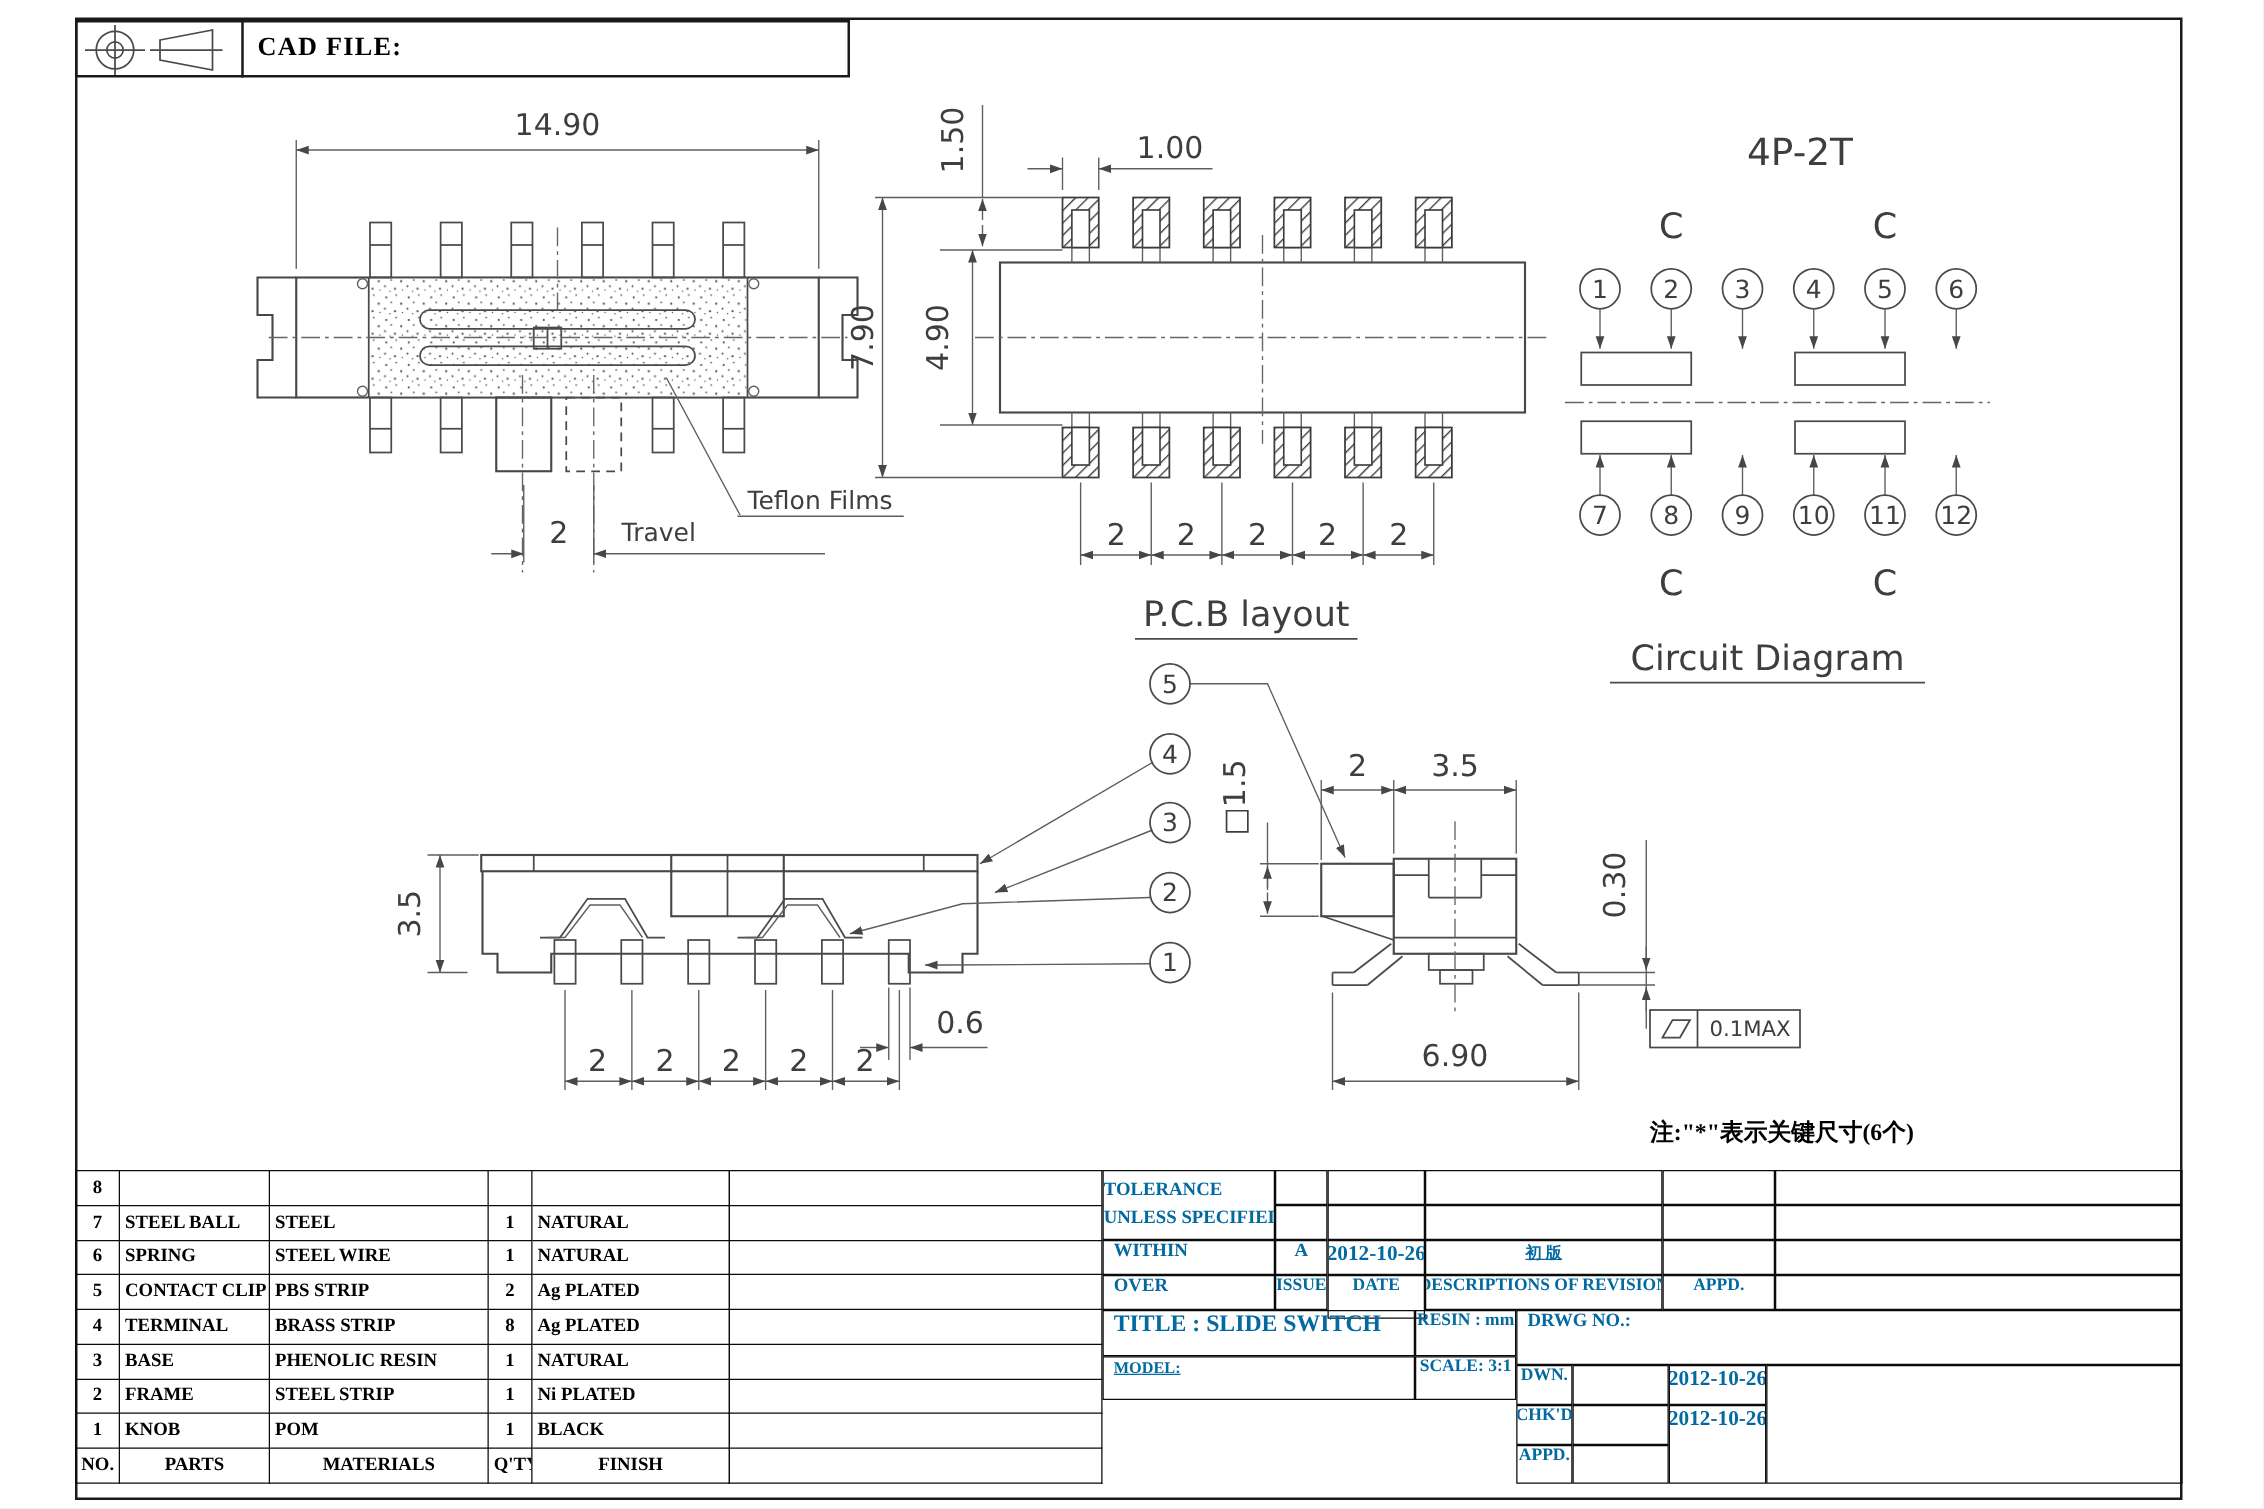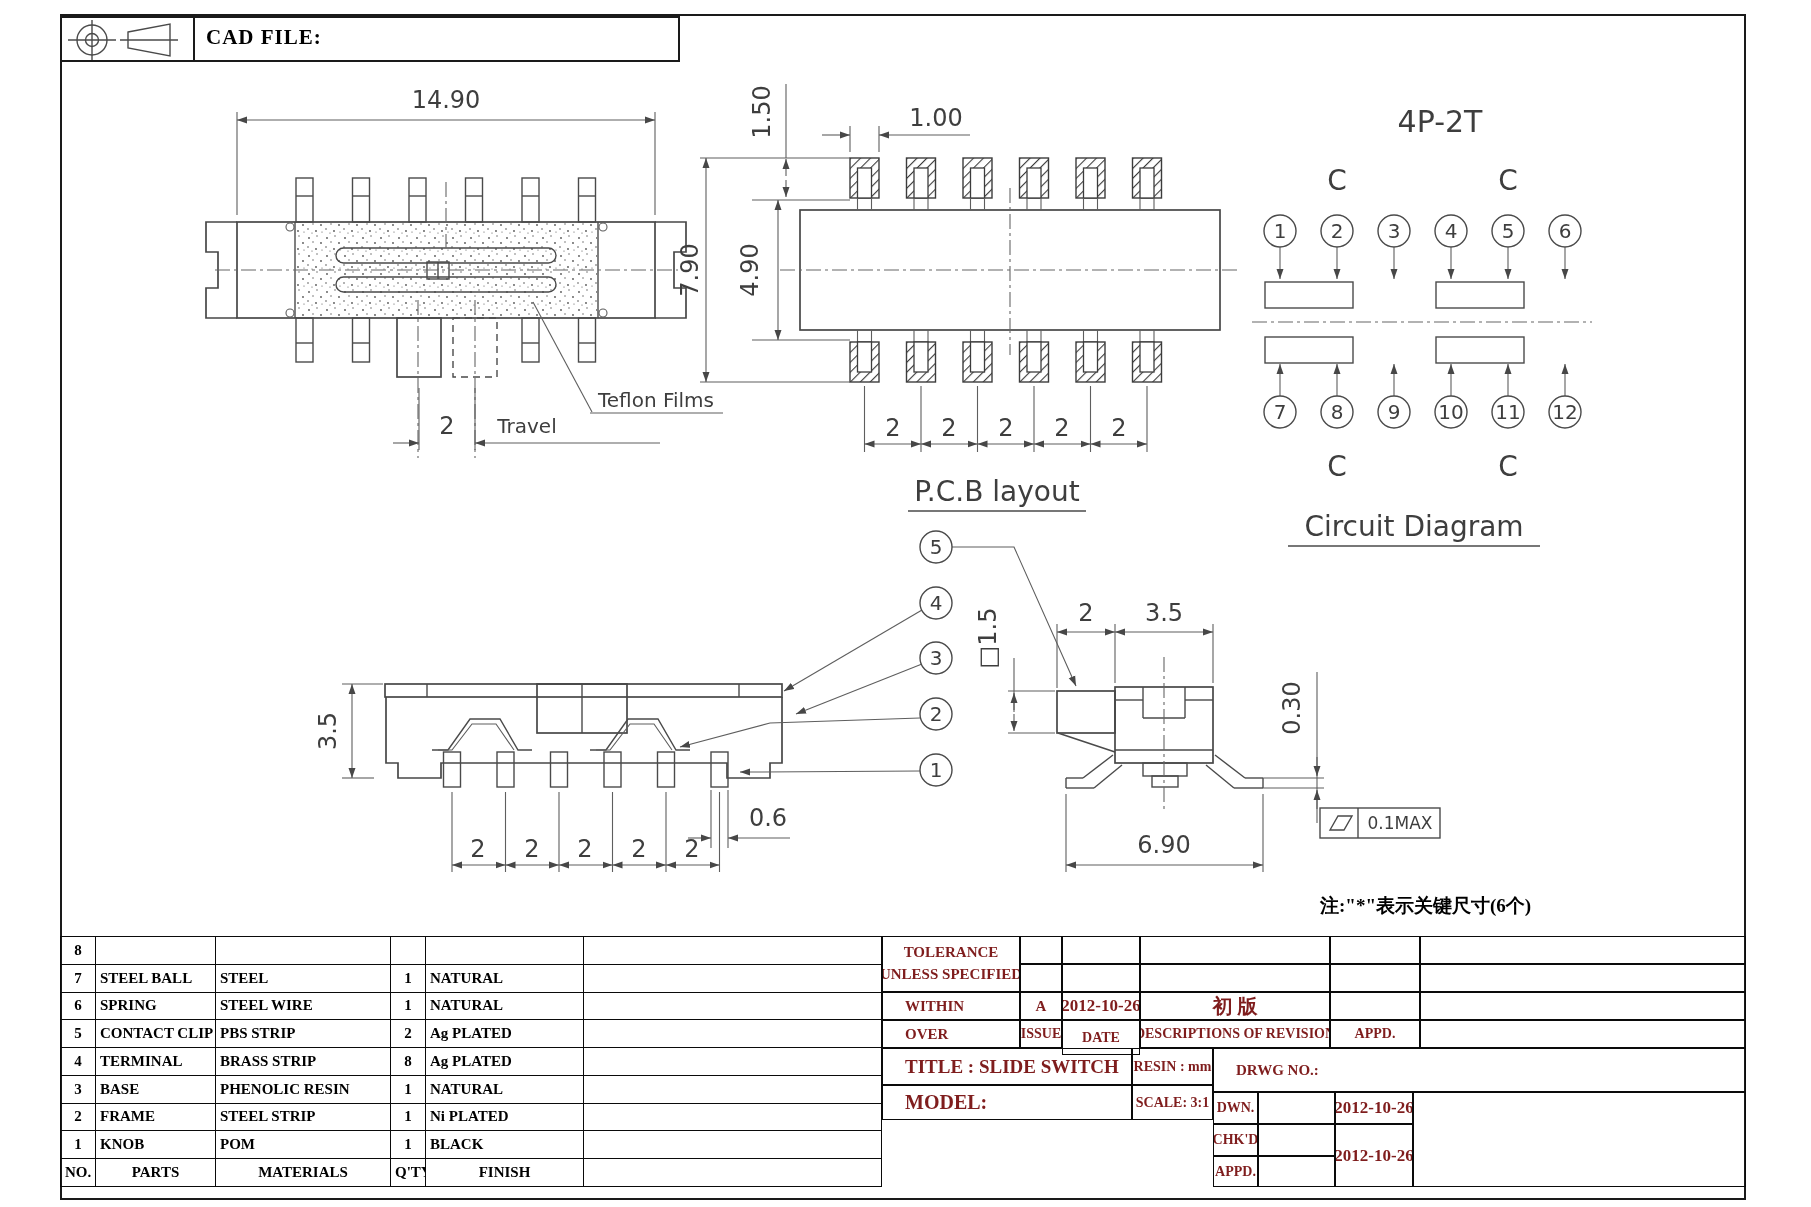--- a/index.html
+++ b/index.html
@@ -27,26 +27,26 @@
   .dtn{font-family:"DejaVu Sans",sans-serif;font-size:20px;fill:#3e3e3e;text-anchor:middle;}
   .dtf{font-family:"DejaVu Sans",sans-serif;font-size:17px;fill:#3e3e3e;text-anchor:middle;}
   
   .note{position:absolute;left:1320px;top:893px;font:bold 19px "Liberation Serif",serif;color:#000;}
   
   table.ptab{position:absolute;border-collapse:collapse;table-layout:fixed;height:251px;}
   table.ptab td{border:1.5px solid #0a0a0a;height:26px;font:bold 15px "Liberation Serif",serif;
         color:#000;padding:0 4px;white-space:nowrap;overflow:hidden;}
   td.tc{text-align:center;}
   .cell{position:absolute;box-sizing:border-box;border:1.5px solid #0a0a0a;
-        font-family:"Liberation Serif",serif;font-weight:bold;color:#7f1d1d;
-        display:flex;align-items:center;white-space:nowrap;overflow:hidden;}
+        font-family:"Liberation Serif",serif;font-weight:bold;color:#0369a1;
+        display:flex;align-items:flex-start;white-space:nowrap;overflow:hidden;}
   .cc{justify-content:center;text-align:center;}
-  .cl8{padding-left:22px;}
+  .cl8{padding-left:8px;}
   .f13{font-size:17px;} .f14{font-size:14px;} .f15{font-size:15px;}
-  .f17{font-size:20px;} .f19{font-size:19px;} .f26{font-size:26px;}
+  .f17{font-size:13px;text-decoration:underline;} .f19{font-size:19px;} .f26{font-size:26px;}
   .two-line{flex-direction:column;justify-content:center;line-height:1.45;}
 </style>
 </head>
 <body>
 
 <div id="page">
 
   <div class="sheet-border"></div>
   <div class="cadbox"></div>
   <div class="cadbox-div"></div>

